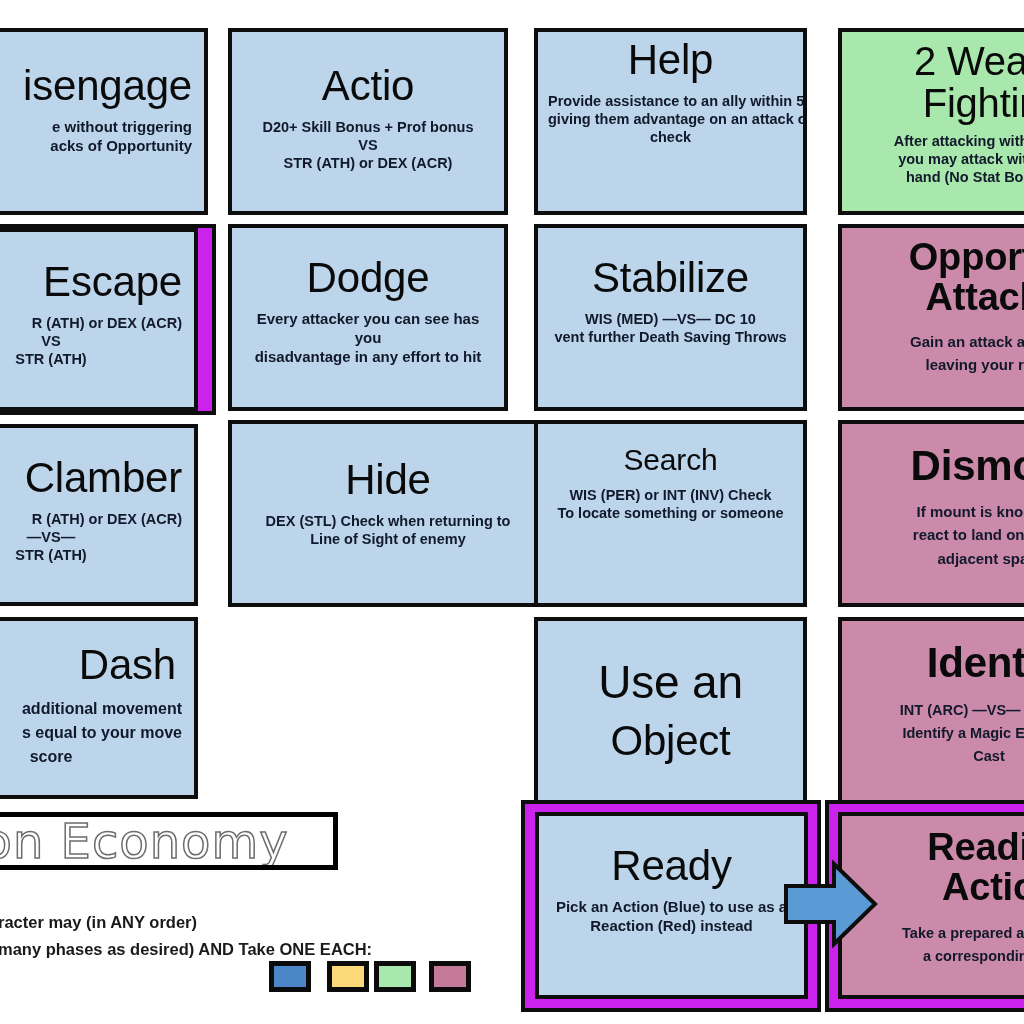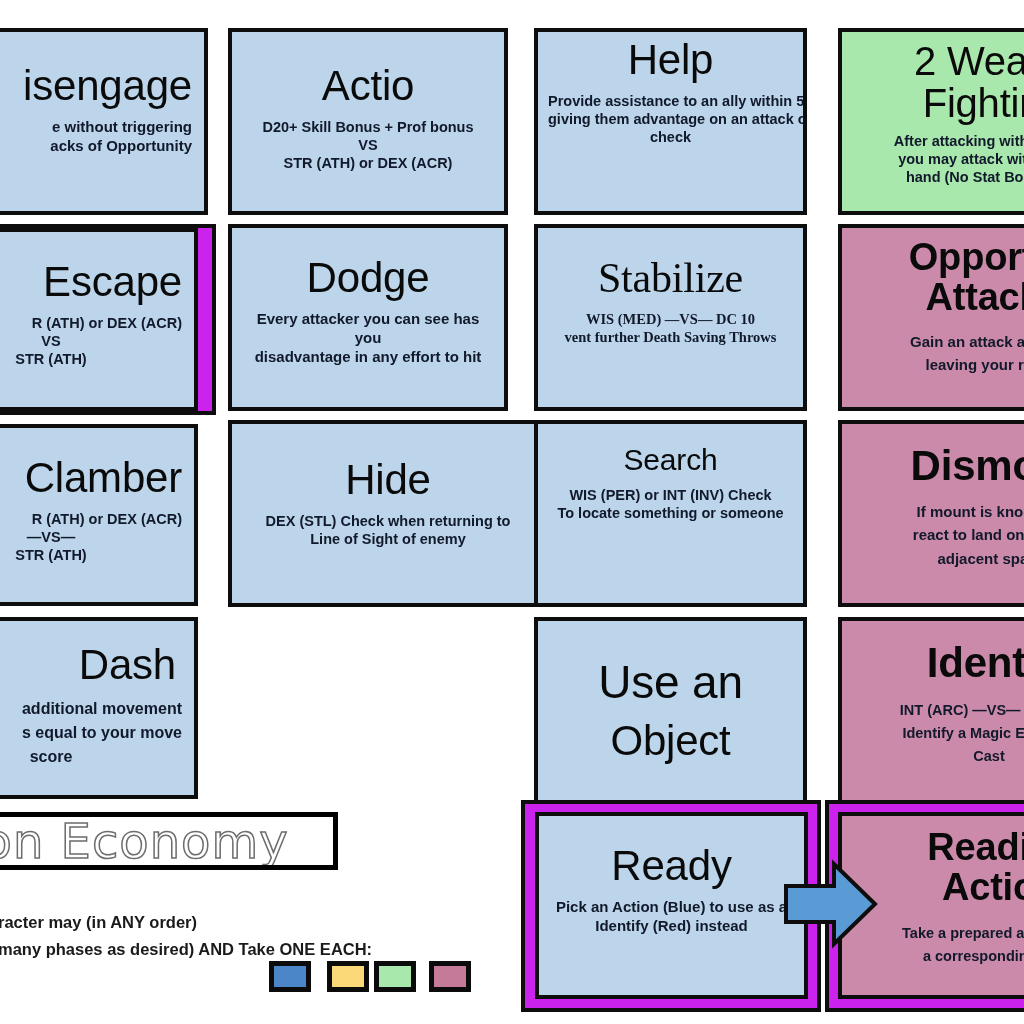--- a/index.html
+++ b/index.html
@@ -169,21 +169,21 @@
 
   <div class="card action" style="left:228px; top:224px; width:280px; height:187px;">
     <div class="card-title" style="font-size:42px; margin-top:22px;">Dodge</div>
     <div class="card-body" style="font-size:15px;">
       <span class="ln">Every attacker you can see has</span>
       <span class="ln">you</span>
       <span class="ln">disadvantage in any effort to hit</span>
     </div>
   </div>
 
-  <div class="card action" style="left:534px; top:224px; width:273px; height:187px;font-family:Liberation Serif, serif;">
+  <div class="card action" style="left:534px; top:224px; width:273px; height:187px;">
     <div class="card-title" style="font-size:42px; margin-top:22px;">Stabilize</div>
     <div class="card-body" style="font-size:14.5px;">
       <span class="ln">WIS (MED) —VS— DC 10</span>
       <span class="ln">vent further Death Saving Throws</span>
     </div>
   </div>
 
   <div class="card reaction" style="left:838px; top:224px; width:280px; height:187px; padding-left:20px;">
     <div class="card-title" style="font-size:38px; margin-top:4px;">Opportu</div>
     <div class="card-title" style="font-size:38px;">Attack</div>
@@ -248,21 +248,21 @@
       <span class="ln">Identify a Magic Effect as</span>
       <span class="ln">Cast</span>
     </div>
   </div>
 
   <div class="highlight" style="left:521px; top:800px; width:300px; height:212px;"></div>
   <div class="card action" style="left:535px; top:812px; width:273px; height:187px;">
     <div class="card-title" style="font-size:42px; margin-top:22px;">Ready</div>
     <div class="card-body" style="font-size:15px;">
       <span class="ln">Pick an Action (Blue) to use as a</span>
-      <span class="ln">Identify (Red) instead</span>
+      <span class="ln">Reaction (Red) instead</span>
     </div>
   </div>
 
   <div class="highlight" style="left:825px; top:800px; width:299px; height:212px;"></div>
   <div class="card reaction" style="left:838px; top:812px; width:286px; height:187px; padding-left:26px;">
     <div class="card-title" style="font-size:38px; margin-top:6px;">Readie</div>
     <div class="card-title" style="font-size:38px;">Actio</div>
     <div class="card-body" style="font-size:14.5px; margin-top:14px; line-height:1.6;">
       <span class="ln">Take a prepared action in</span>
       <span class="ln">a corresponding tri</span>

